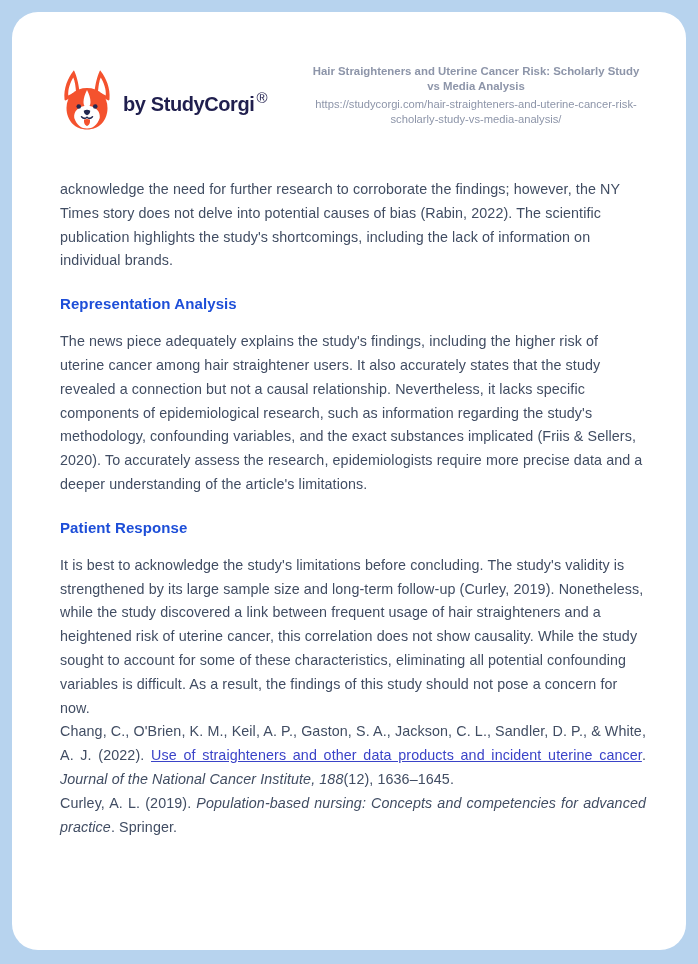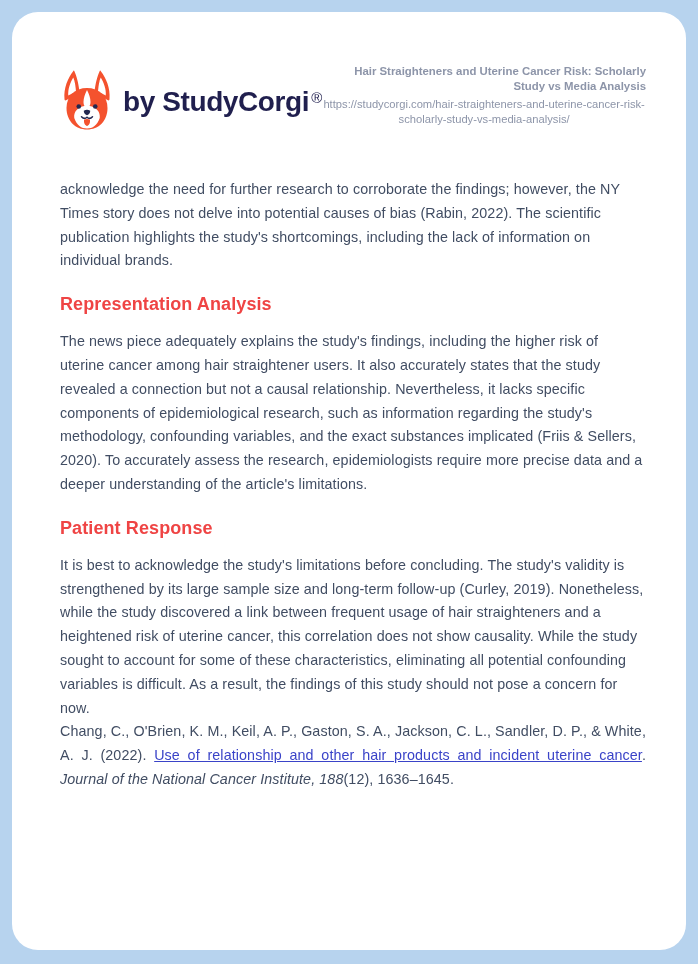--- a/index.html
+++ b/index.html
@@ -29,21 +29,21 @@
     margin-bottom:44px;
   }
   .brand{
     display:flex;
     align-items:center;
     gap:9px;
     margin-top:8px;
   }
   .brand .logo{width:54px;height:64px;flex:none;}
   .brand-name{
-    font-size:28px;
+    font-size:20px;
     font-weight:800;
     color:#201f4e;
     letter-spacing:-0.4px;
     white-space:nowrap;
   }
   .reg-mark{
     font-size:15px;
     font-weight:400;
     color:#201f4e;
     vertical-align:8px;
@@ -53,42 +53,43 @@
     width:340px;
     text-align:right;
     color:#8d95a9;
     padding-top:2px;
   }
   .doc-title{
     font-weight:700;
     font-size:11.4px;
     line-height:15px;
     margin:0 0 3px 0;
+    text-align:center;
   }
   .doc-url{
     font-weight:400;
     font-size:11.2px;
     line-height:15px;
     word-wrap:break-word;
     text-align:center;
   }
   
   .article{
     width:586px;
     color:#414d63;
     font-size:14.3px;
     line-height:23.8px;
     letter-spacing:0.1px;
   }
   .article p{margin:0;}
   .para{margin:0 0 0 0;text-align:left;}
   h2{
-    font-size:18px;
+    font-size:15px;
     line-height:22px;
-    color:#ef4444;
+    color:#1d4ed8;
     font-weight:700;
     margin:20px 0 15px 0;
     letter-spacing:0.1px;
   }
   .ref-entry{
     text-align:justify;
     margin:0 0 17px 0;
   }
   .ref-entry:last-child{margin-bottom:0;}
   .ref-link{
@@ -139,17 +140,18 @@
 
     <p class="para">acknowledge the need for further research to corroborate the findings; however, the NY Times story does not delve into potential causes of bias (Rabin, 2022). The scientific publication highlights the study's shortcomings, including the lack of information on individual brands.</p>
 
     <h2>Representation Analysis</h2>
     <p class="para">The news piece adequately explains the study's findings, including the higher risk of uterine cancer among hair straightener users. It also accurately states that the study revealed a connection but not a causal relationship. Nevertheless, it lacks specific components of epidemiological research, such as information regarding the study's methodology, confounding variables, and the exact substances implicated (Friis &amp; Sellers, 2020). To accurately assess the research, epidemiologists require more precise data and a deeper understanding of the article's limitations.</p>
 
     <h2>Patient Response</h2>
     <p class="para">It is best to acknowledge the study's limitations before concluding. The study's validity is strengthened by its large sample size and long-term follow-up (Curley, 2019). Nonetheless, while the study discovered a link between frequent usage of hair straighteners and a heightened risk of uterine cancer, this correlation does not show causality. While the study sought to account for some of these characteristics, eliminating all potential confounding variables is difficult. As a result, the findings of this study should not pose a concern for now.</p>
 
 
-    <p class="ref-entry"><span>Chang, C., O'Brien, K. M., Keil, A. P., Gaston, S. A., Jackson, C. L., Sandler, D. P., &amp; White, A. J. (2022). </span><a class="ref-link" href="#">Use of relationship and other hair products and incident uterine cancer</a><span>. </span><span class="italic">Journal of the National Cancer Institute, 188</span><span>(12), 1636–1645.</span></p>
+    <p class="ref-entry"><span>Chang, C., O'Brien, K. M., Keil, A. P., Gaston, S. A., Jackson, C. L., Sandler, D. P., &amp; White, A. J. (2022). </span><a class="ref-link" href="#">Use of straighteners and other data products and incident uterine cancer</a><span>. </span><span class="italic">Journal of the National Cancer Institute, 188</span><span>(12), 1636–1645.</span></p>
 
+    <p class="ref-entry"><span>Curley, A. L. (2019). </span><span class="italic">Population-based nursing: Concepts and competencies for advanced practice</span><span>. Springer.</span></p>
 
   </div>
 </div>
 
 </body></html>

